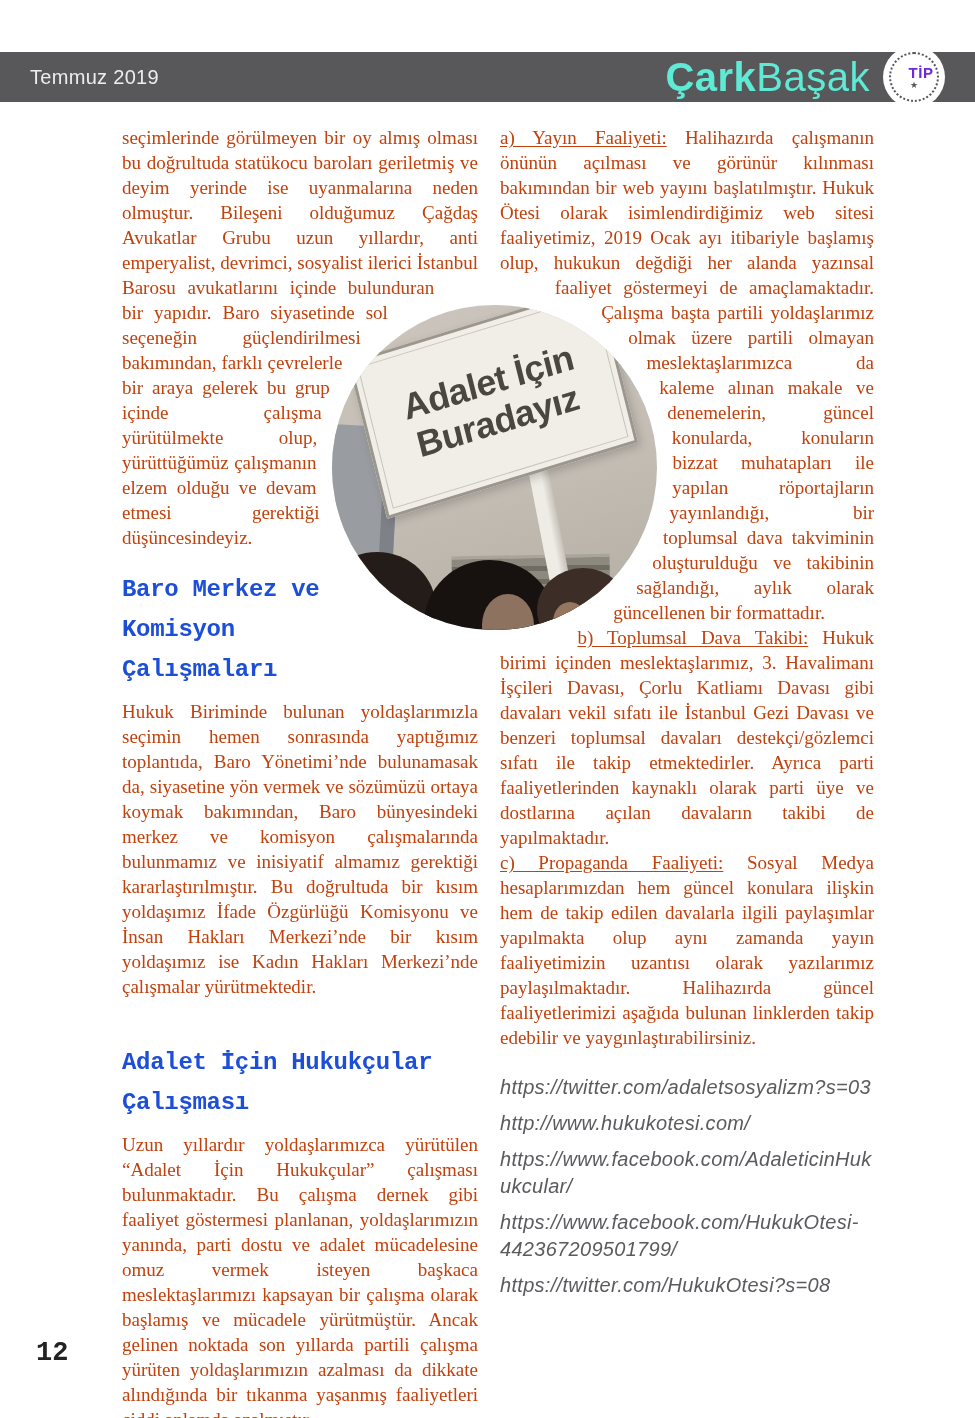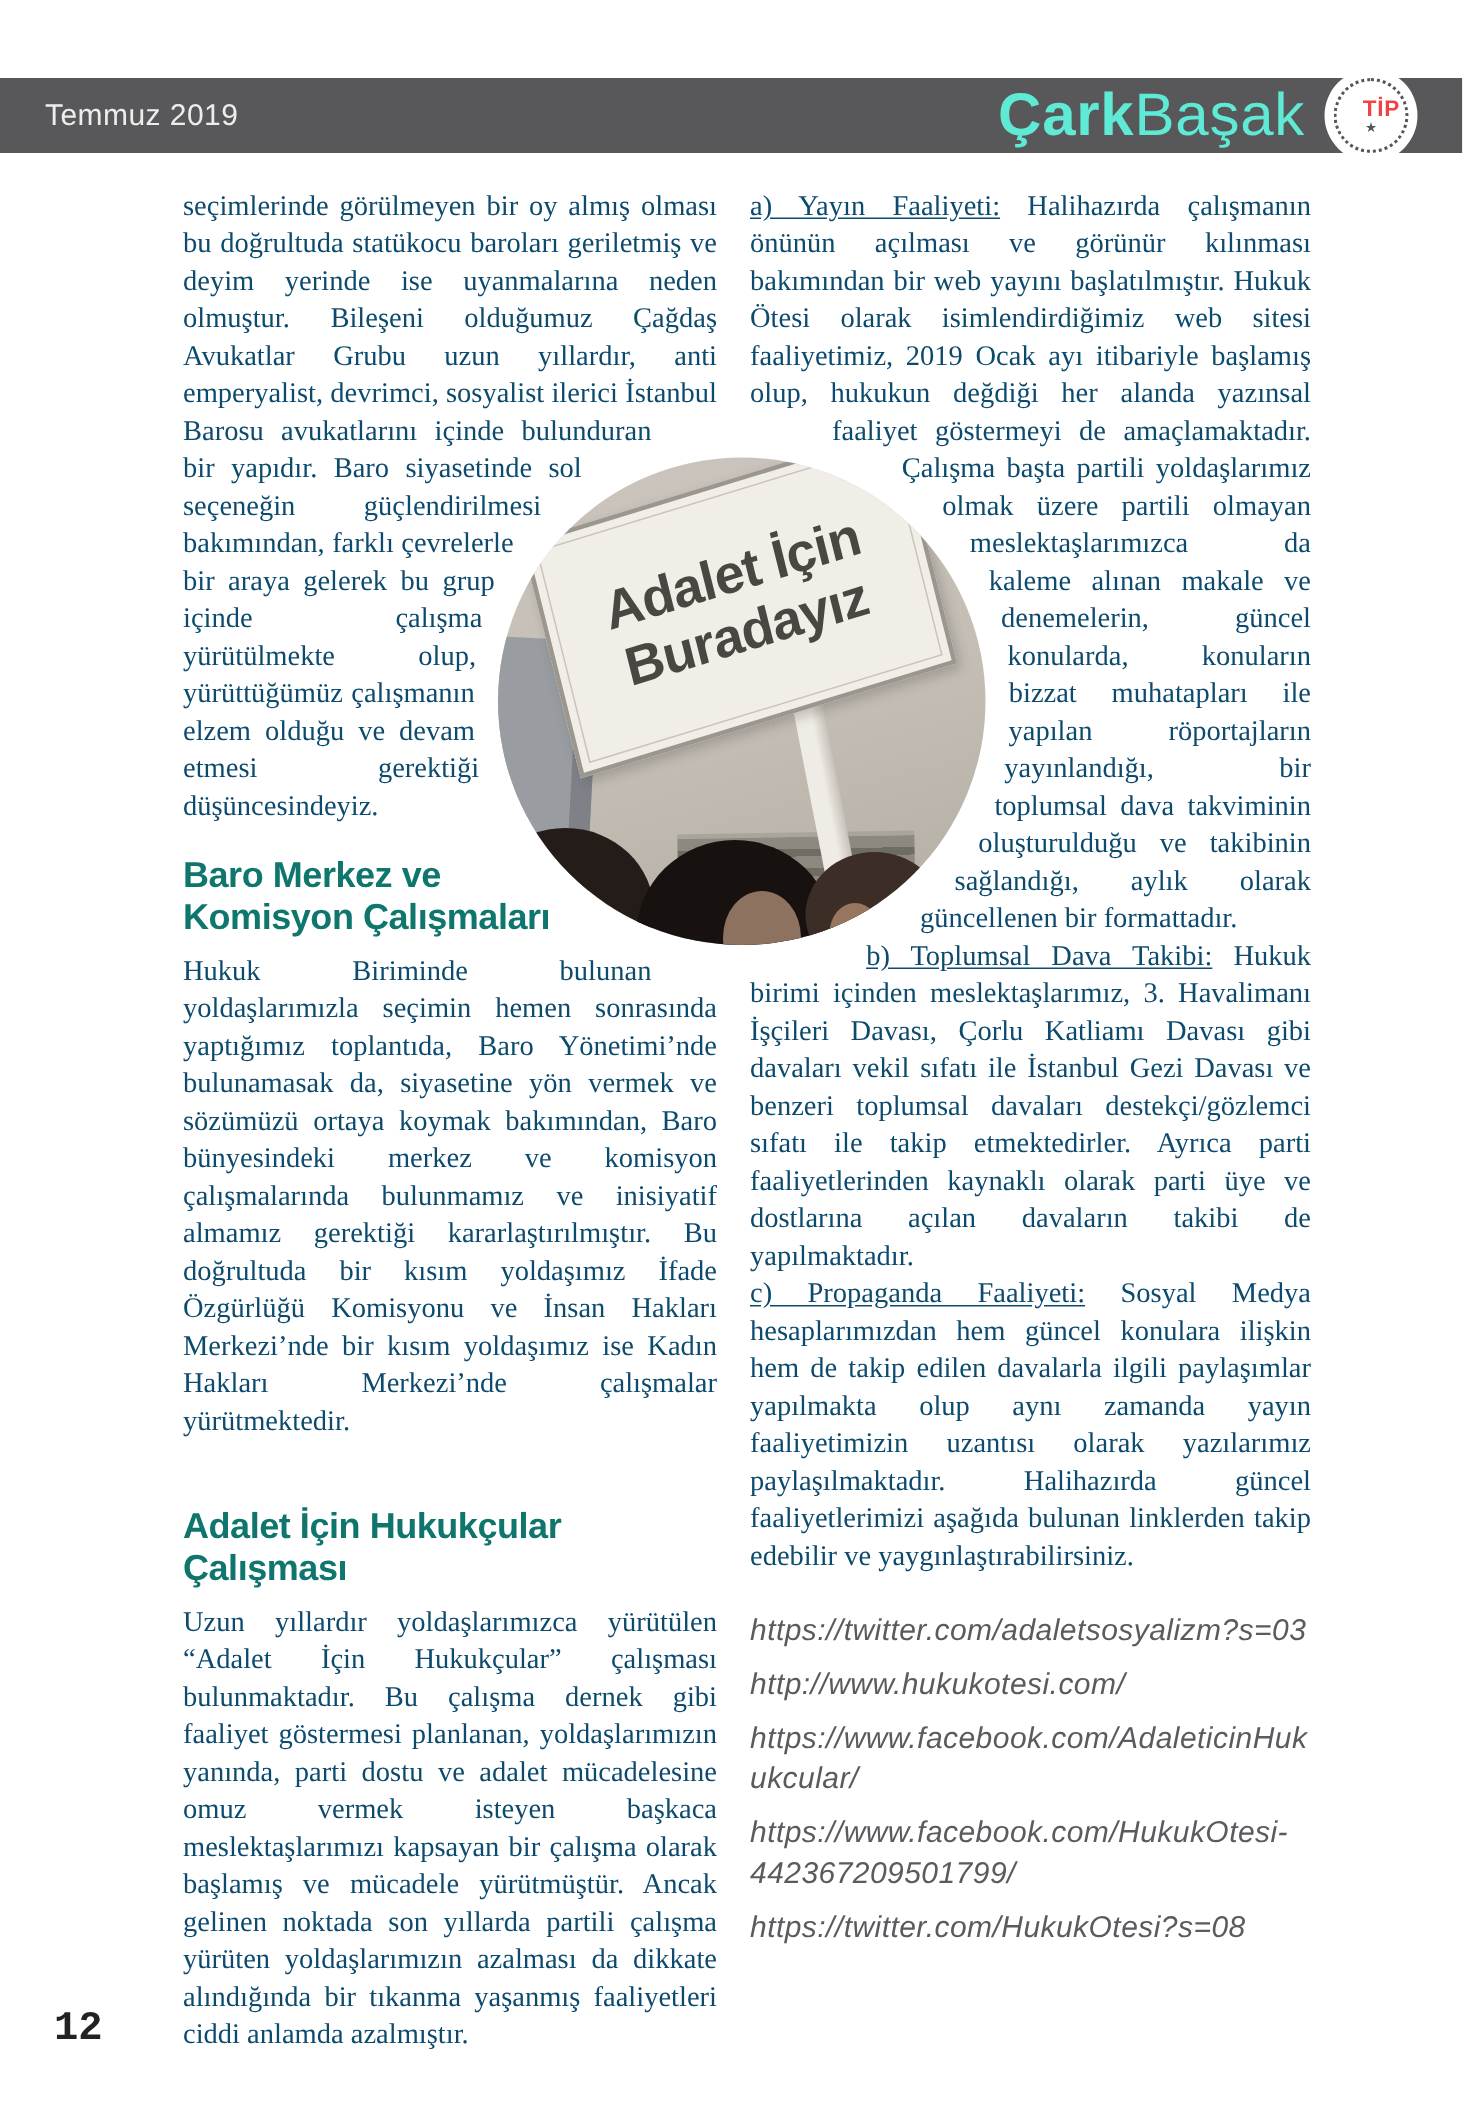--- a/index.html
+++ b/index.html
@@ -33,21 +33,21 @@
     width: 62px; height: 62px; border-radius: 50%; background: #ffffff;
     flex: 0 0 auto; display: flex; align-items: center; justify-content: center;
   }
   .logo-ring {
     width: 50px; height: 50px; border-radius: 50%;
     border: 2.5px dotted #55565a;
     display: flex; flex-direction: column; align-items: center; justify-content: center;
   }
   .logo-text {
     font-family: "Liberation Sans", sans-serif; font-weight: 700;
-    font-size: 15px; color: #ef4444; line-height: 1; letter-spacing: 0.5px; margin-left: 14px;
+    font-size: 15px; color: #6d28d9; line-height: 1; letter-spacing: 0.5px; margin-left: 14px;
   }
   .logo-star { font-size: 9px; color: #55565a; line-height: 1; margin-top: 1px; }
 
   
   .photo {
     position: absolute; left: 332px; top: 305px; width: 325px; height: 325px;
     border-radius: 50%; overflow: hidden; z-index: 1;
     background: linear-gradient(165deg, #cbc5bd 0%, #c3bdb4 55%, #b2aca3 100%);
   }
   .bldg-left {
@@ -92,25 +92,25 @@
   .columns {
     position: absolute; left: 122px; top: 125px; width: 752px;
     display: flex; column-gap: 22px; z-index: 2;
   }
   .col-left  { width: 356px; }
   .col-right { width: 374px; }
   .wrap-spacer-left  { float: right; width: 356px; height: 521px; shape-outside: circle(178px at 372.5px 342.5px); }
   .wrap-spacer-right { float: left;  width: 374px; height: 521px; shape-outside: circle(178px at -5.5px 342.5px); }
   p.body {
     margin: 0; font-size: 19px; line-height: 25px;
-    text-align: justify; color: #0c4a6e; hyphens: auto;
+    text-align: justify; color: #c2410c; hyphens: auto;
   }
   h2.section {
-    font-family: Liberation Sans, sans-serif; font-weight: 700;
-    font-size: 24px; line-height: 28px; color: #0f766e;
+    font-family: Liberation Mono, monospace; font-weight: 700;
+    font-size: 24px; line-height: 40px; color: #1d4ed8;
     letter-spacing: -0.3px; margin: 20px 0 9px;
   }
   h2.second { margin-top: 44px; }
   .lead { text-decoration: underline; text-underline-offset: 2px; }
   .sec-b { margin-top: 1px; }
   .sec-c { margin-top: 10px; font-family: Liberation Serif, serif; }
 
   .links {
     margin-top: 24px;
     font-family: "Liberation Sans", sans-serif;

